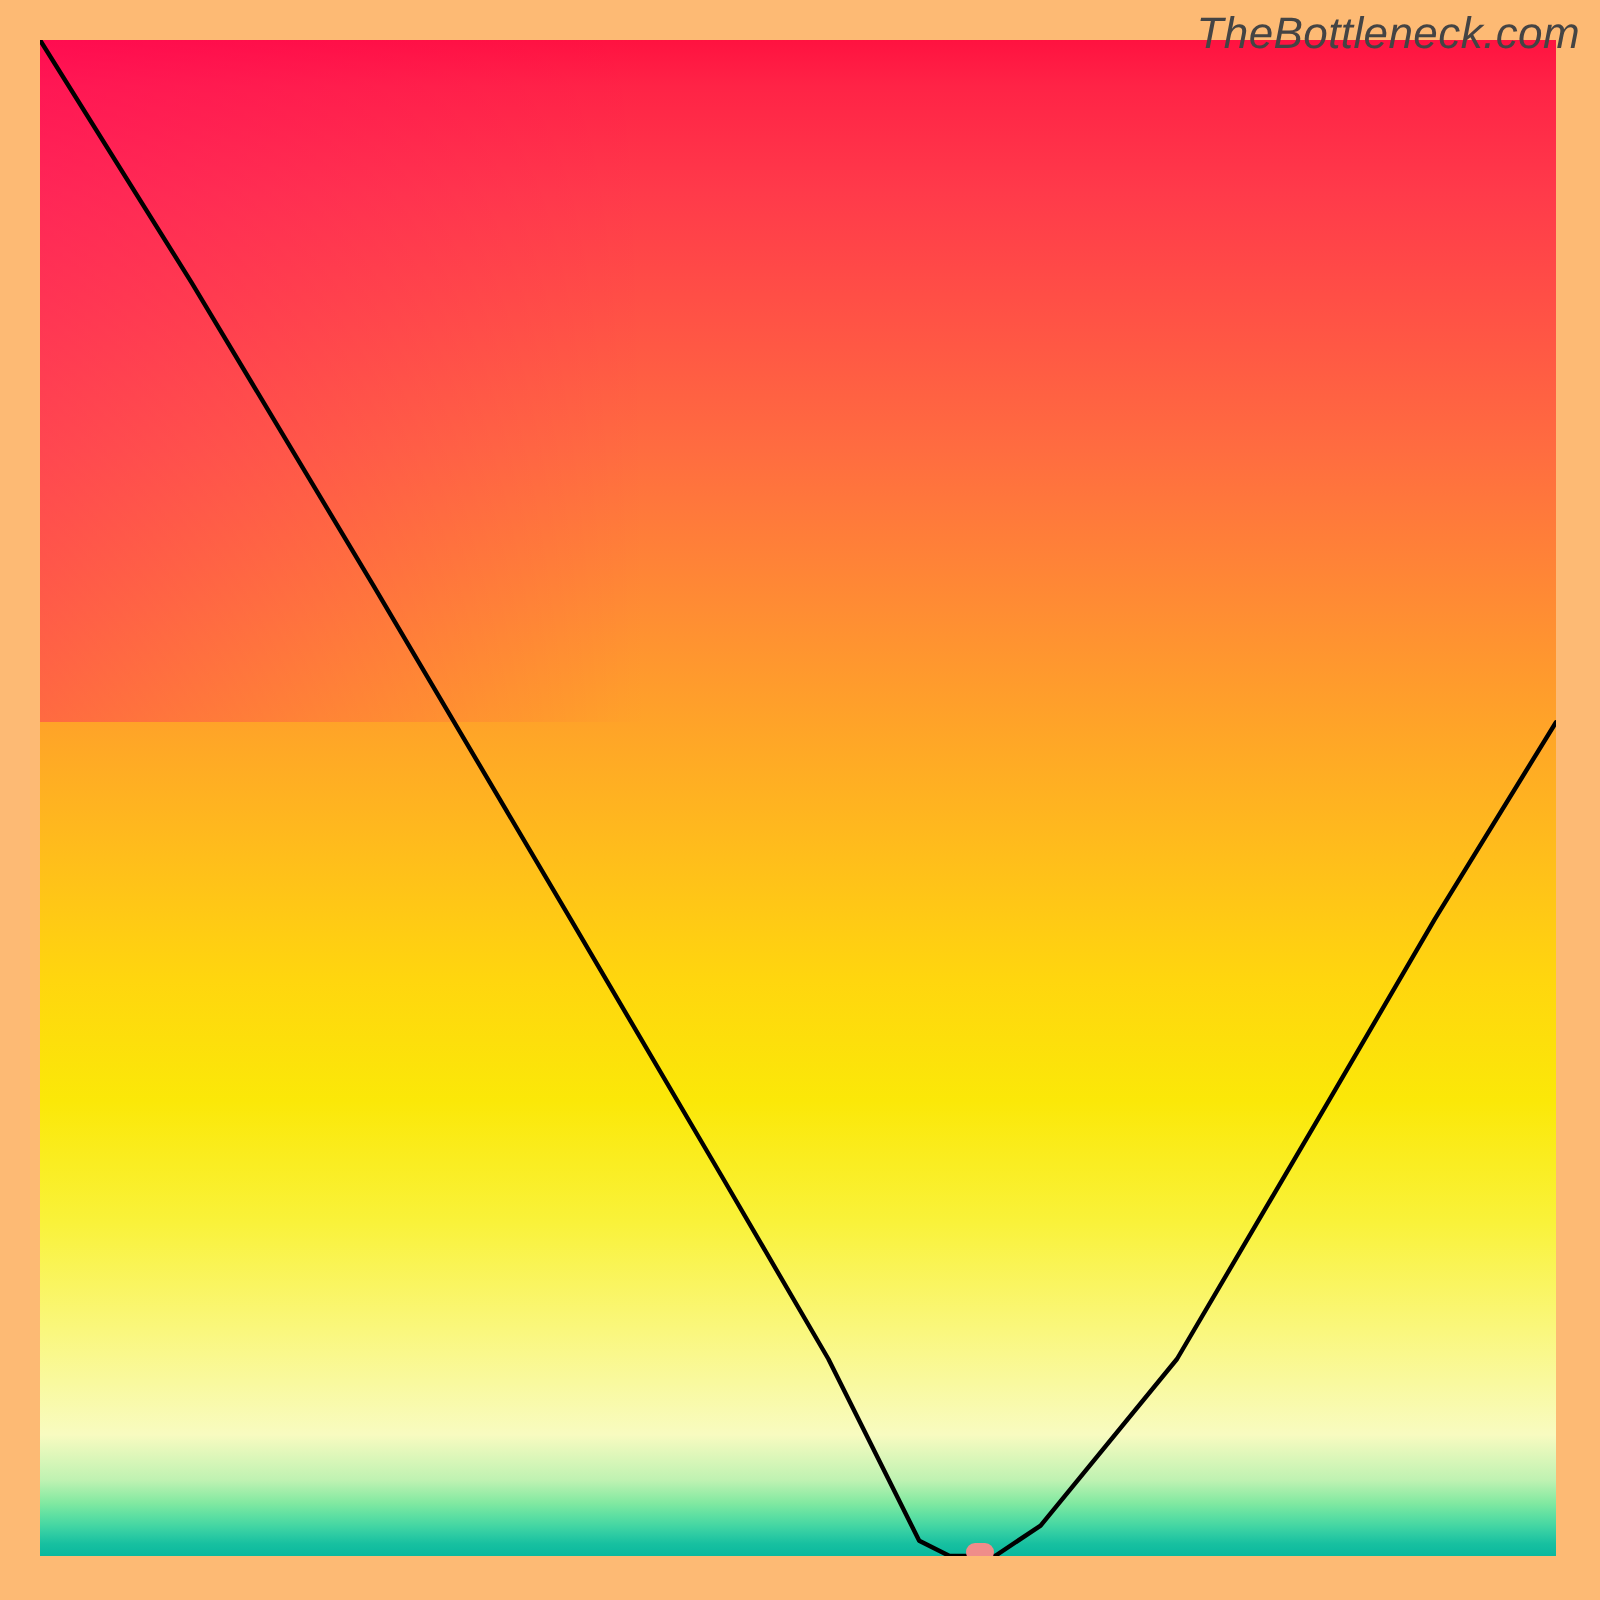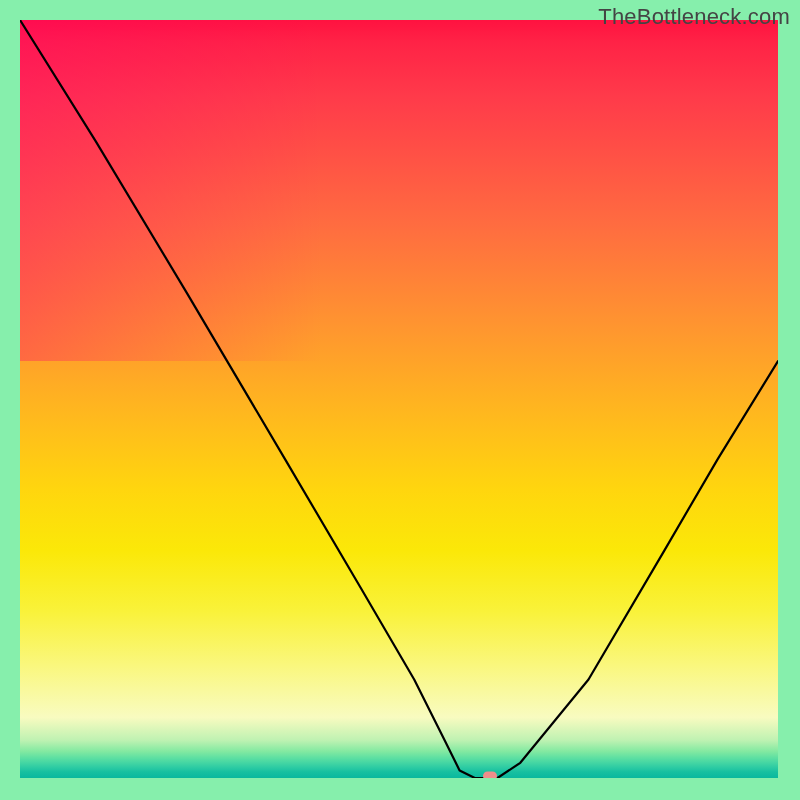--- a/index.html
+++ b/index.html
@@ -8,21 +8,22 @@
     width: 800px;
     height: 800px;
     background: #000;
     font-family: Arial, Helvetica, sans-serif;
     overflow: hidden;
   }
   .frame {
     position: relative;
     width: 800px;
     height: 800px;
-    background: #86efac;
+    background: #fdba74;
+    font-style: italic;
   }
   .watermark {
     position: absolute;
     top: 4px;
     right: 10px;
     z-index: 5;
     color: #444;
     font-size: 22px;
     font-weight: 500;
     letter-spacing: 0.2px;

